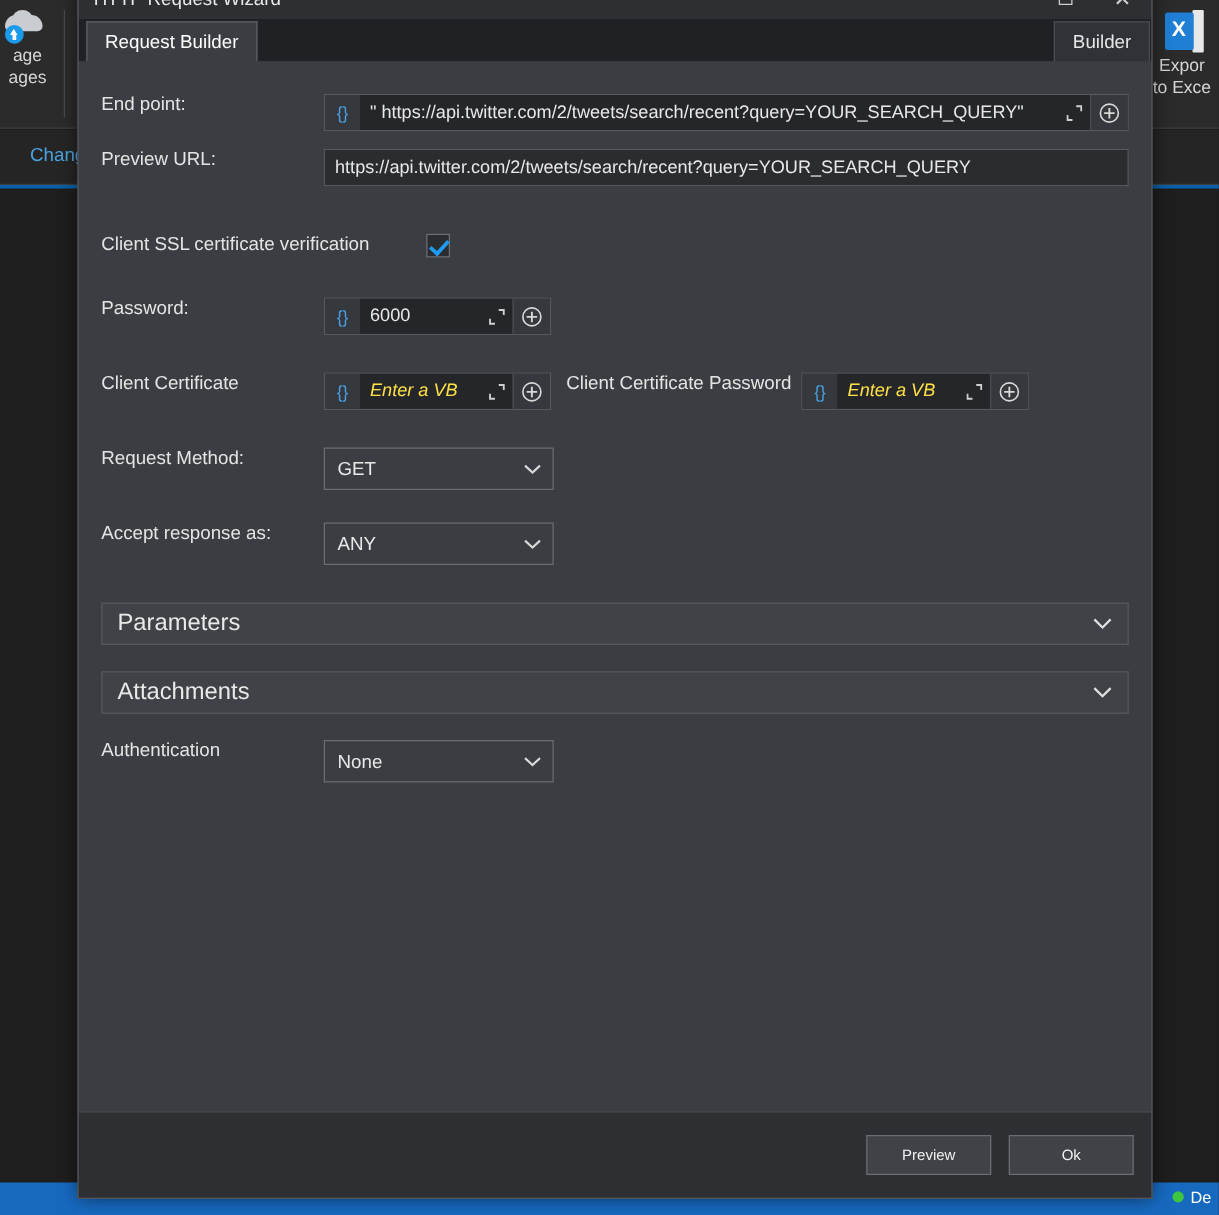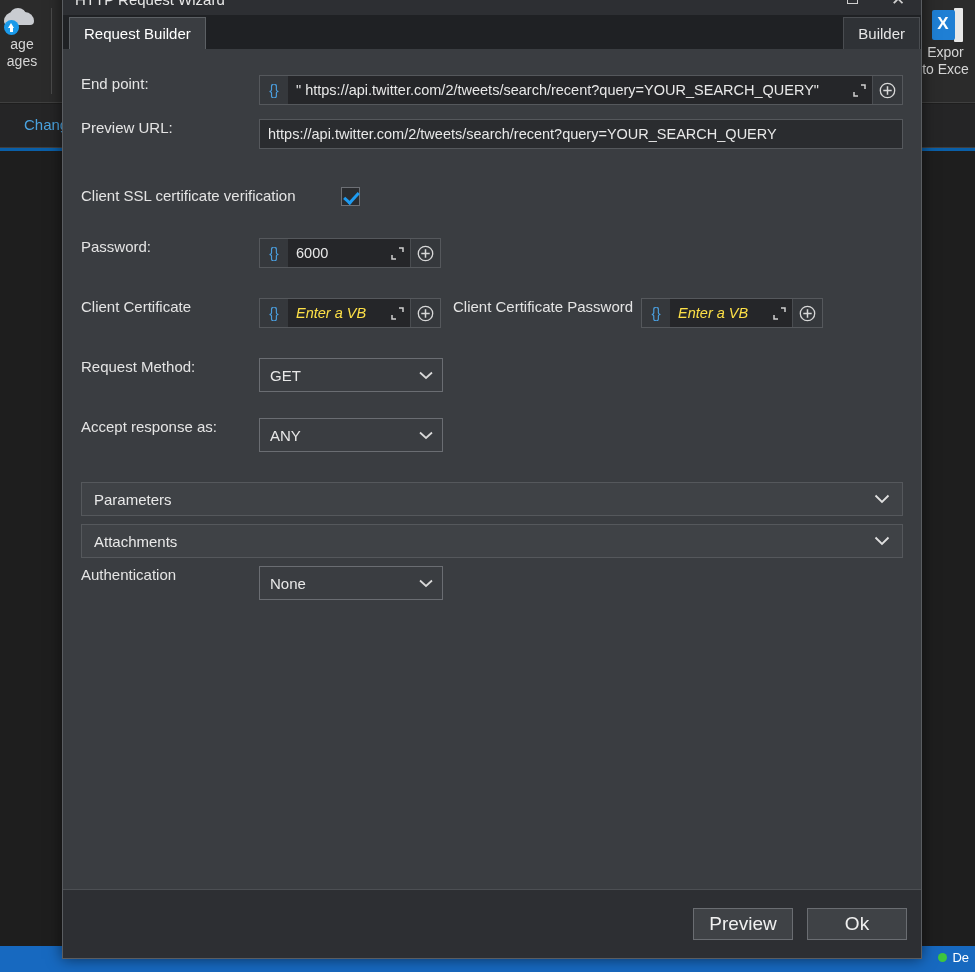--- a/index.html
+++ b/index.html
@@ -380,43 +380,43 @@
   
   .expander {
     height: 34px;
     background: #3f4246;
     border: 1px solid #55585c;
     display: flex;
     align-items: center;
     justify-content: space-between;
     padding: 0 12px;
     color: #e9e9e9;
-    font-size: 15px;
-    margin-bottom: 8px;
+    font-size: 19px;
+    margin-bottom: 21px;
   }
 
   
   .dialog-footer {
     flex: 0 0 auto;
     height: 69px;
     background: #2d2f33;
     border-top: 1px solid #4c4f53;
     display: flex;
     align-items: center;
     justify-content: flex-end;
     padding-right: 14px;
     gap: 14px;
   }
   .btn {
     min-width: 100px;
     height: 32px;
     background: #3f4246;
     border: 1px solid #6a6d72;
     color: #f0f0f0;
-    font-size: 19px;
+    font-size: 12px;
     display: flex;
     align-items: center;
     justify-content: center;
     font-family: "Liberation Sans", sans-serif;
   }
 </style>
 </head>
 <body>
 
 <div class="bg-root">

